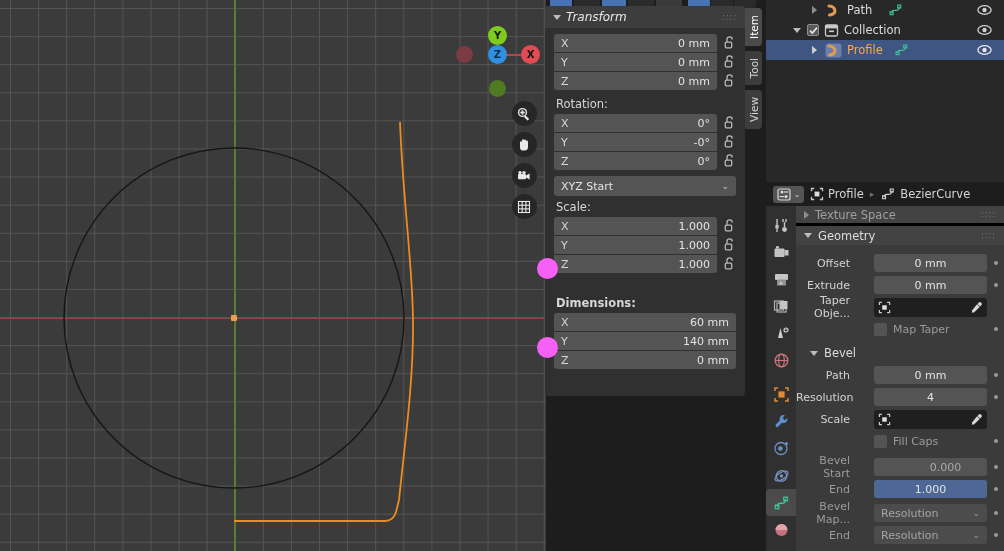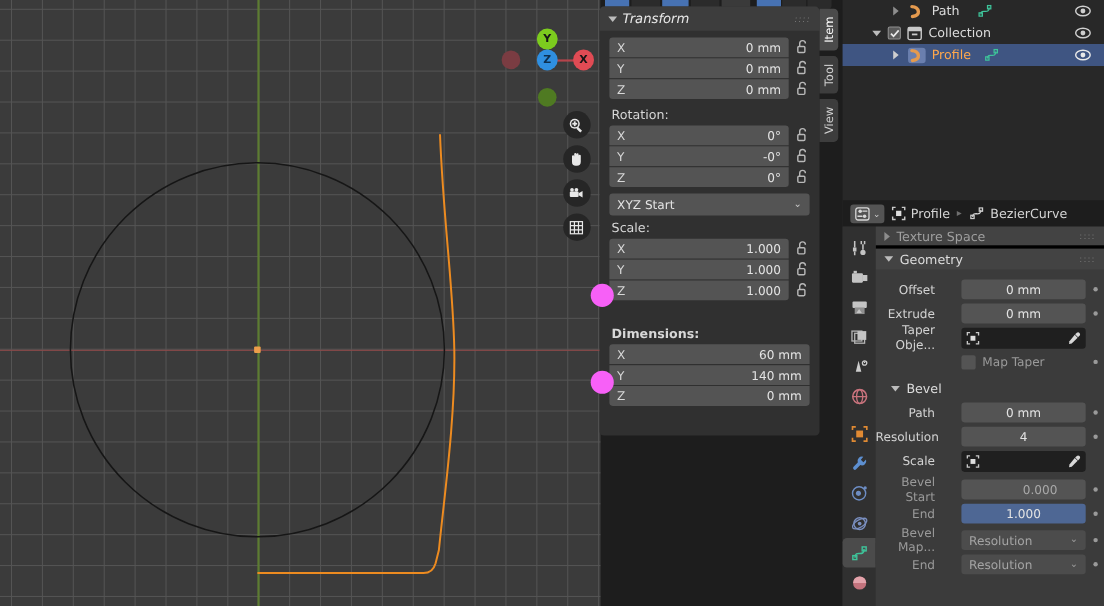--- a/index.html
+++ b/index.html
@@ -727,20 +727,25 @@
               <rect x="4.6" y="4.6" width="4.8" height="4.8" fill="#dedede"></rect>
             </svg>
             <svg width="13" height="13" viewBox="0 0 14 14" style="margin-left:auto;">
               <path d="M9.6 1.6 a2 2 0 0 1 2.8 2.8 L10.8 6 L8 3.2 Z" fill="#d8d8d8"></path>
               <path d="M7.6 3.6 L10.4 6.4 L4.6 12.2 L2 12.6 L2.4 10 Z" fill="#d8d8d8"></path>
             </svg>
           </div>
           <div class="pdot" style="background:transparent;"></div>
         </div>
 
+        <div class="pcheck-row">
+          <div class="pcheck"></div>
+          <span class="pcheck-lbl">Fill Caps</span>
+          <div class="pdot" style="margin-left:auto;"></div>
+        </div>
 
         <div class="prow" style="margin-top:6px;">
           <span class="plabel dim">Bevel Start</span>
           <div class="pfield dim">
             <span>0.000</span>
           </div>
           <div class="pdot"></div>
         </div>
 
         <div class="prow">

